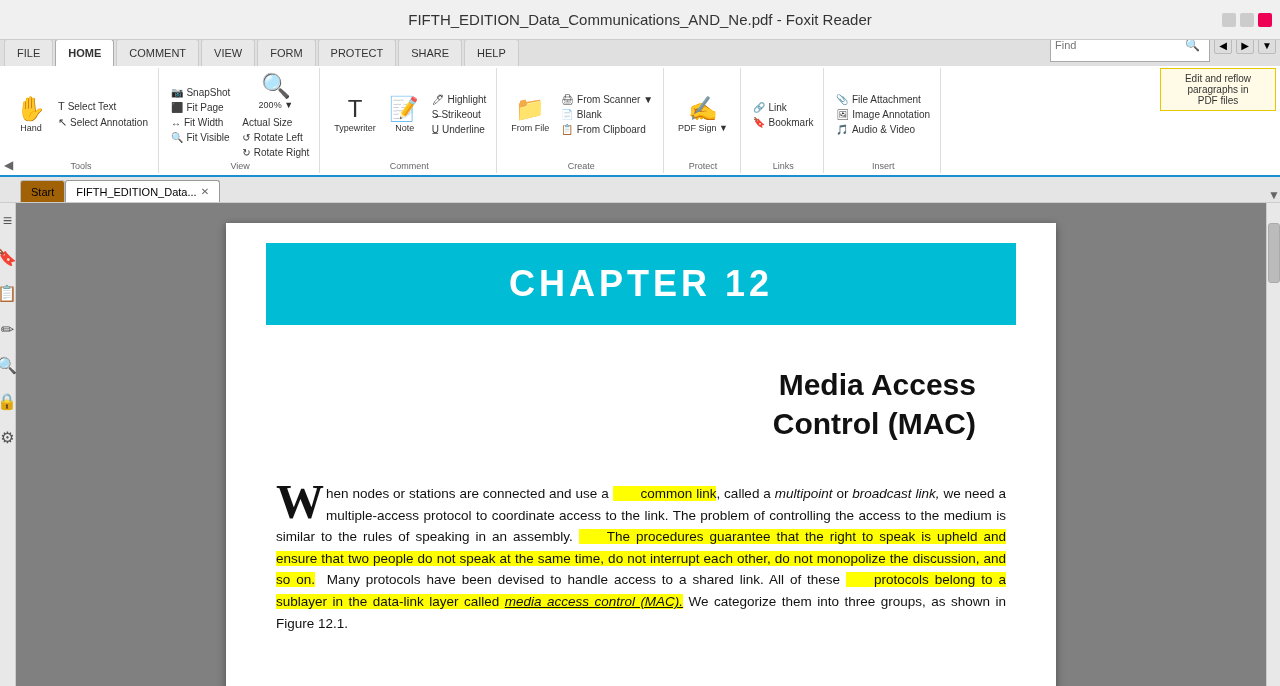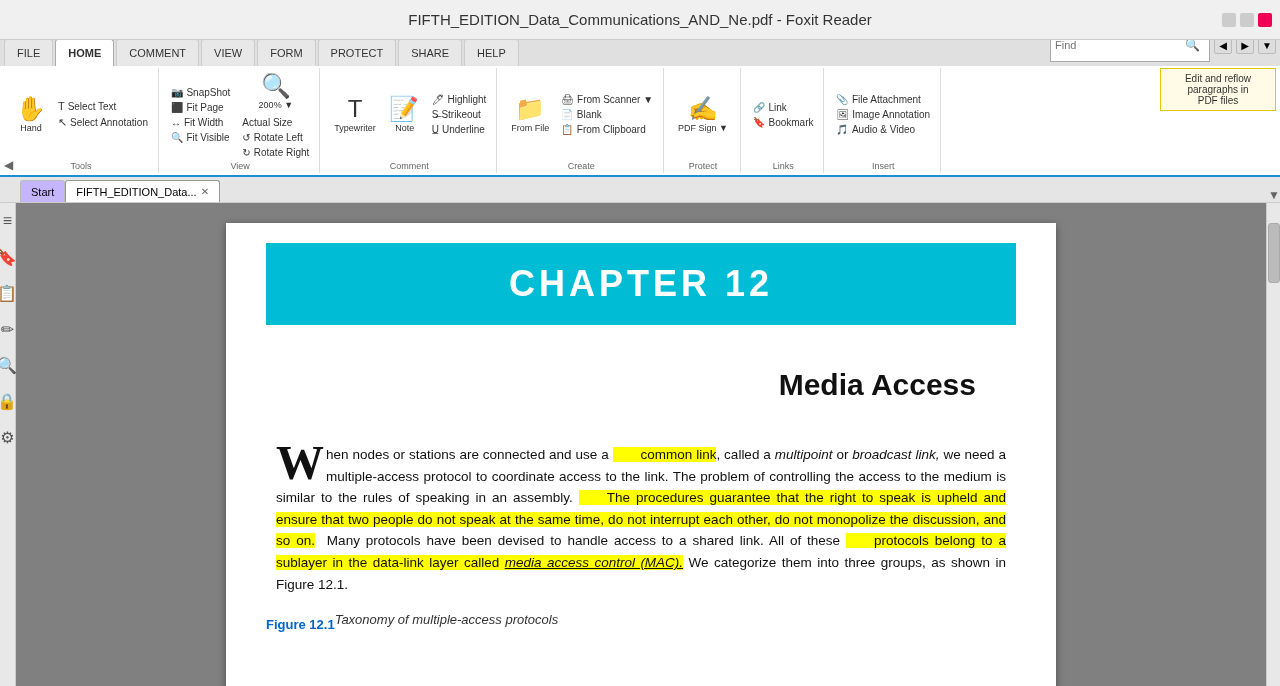--- a/index.html
+++ b/index.html
@@ -158,21 +158,21 @@
       height: 26px;
       align-items: flex-end;
       padding-left: 20px;
     }
     .doc-tab {
       padding: 3px 10px;
       font-size: 11px;
       cursor: pointer;
       border: 1px solid #bbb;
       border-bottom: none;
-      background: #c4b5fd;
+      background: #a16207;
       border-radius: 3px 3px 0 0;
       display: flex;
       align-items: center;
       gap: 4px;
       height: 22px;
     }
     .doc-tab.active {
       background: #fff;
       border-color: #999;
     }
@@ -566,31 +566,28 @@
   <div id="content">
     <div id="pdf-page">
 
       <div class="chapter-banner">
         <span>CHAPTER 12</span>
       </div>
 
       <div class="chapter-subtitle">
         <h2>
           <span>Media Access</span><br>
+          <span>Control (MAC)</span>
         </h2>
       </div>
 
       <div class="pdf-text">
         <span class="drop-cap">W</span>hen nodes or stations are connected and use a <span class="highlight-yellow">common link</span>, called a <em>multipoint</em> or <em>broadcast link,</em> we need a multiple-access protocol to coordinate access to the link. The problem of controlling the access to the medium is similar to the rules of speaking in an assembly. <span class="highlight-yellow">The procedures guarantee that the right to speak is upheld and ensure that two people do not speak at the same time, do not interrupt each other, do not monopolize the discussion, and so on.</span>&nbsp; Many protocols have been devised to handle access to a shared link. All of these <span class="highlight-yellow">protocols belong to a sublayer in the data-link layer called <em><span class="underline-text">media access control (MAC).</span></em></span> We categorize them into three groups, as shown in Figure 12.1.
       </div>
 
-      <div style="margin-top:12px; display:flex; align-items:center;">
-        <span class="figure-label">Figure 12.1</span>
-        <span style="font-size:13px; color:#333; font-style:italic;">  Taxonomy of multiple-access protocols</span>
-      </div>
 
     </div>
   </div>
 
   <div class="scrollbar-v">
     <div class="scrollbar-thumb"></div>
   </div>
 
 </div>
 

